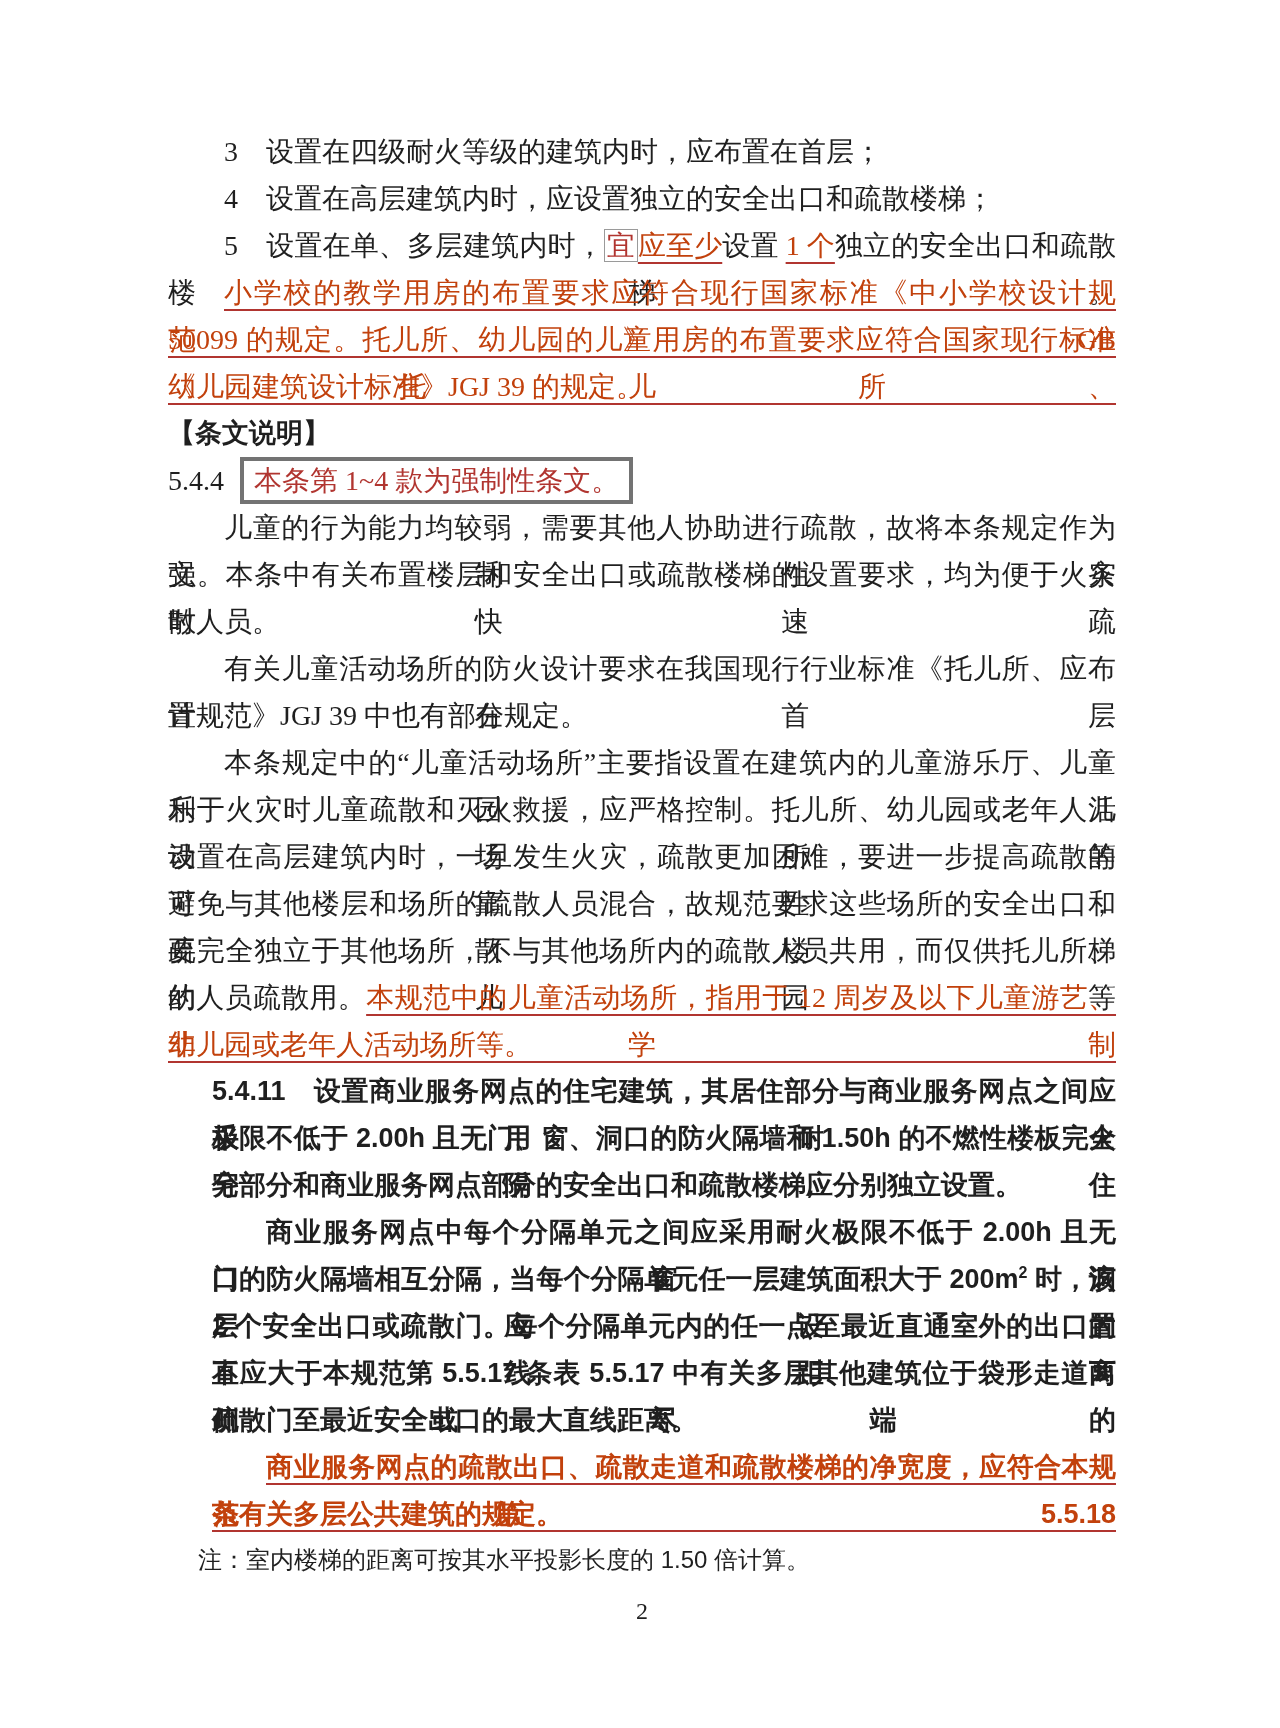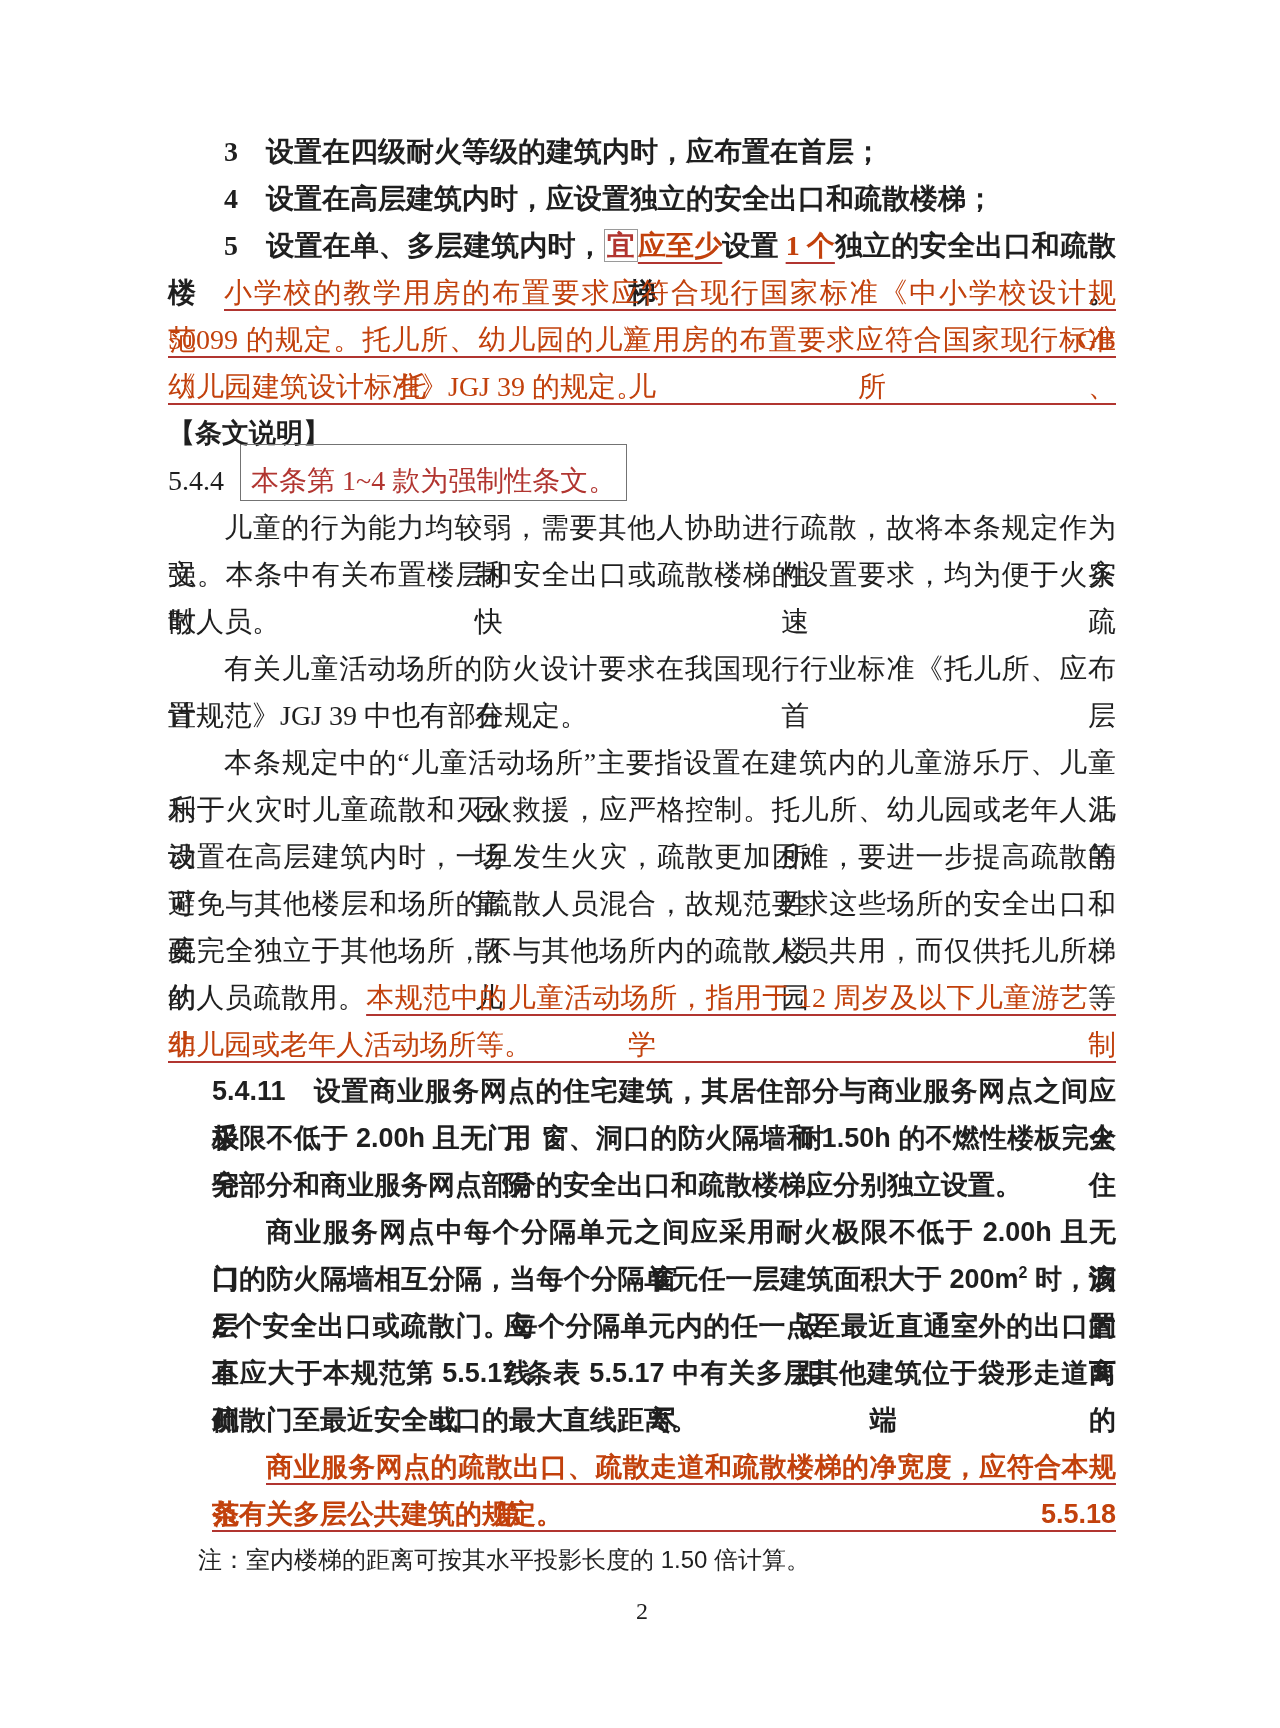--- a/index.html
+++ b/index.html
@@ -2,27 +2,27 @@
 <html><head>
 <meta charset="utf-8">
 <style>
   html,body{margin:0;padding:0;background:#ffffff;}
   body{width:1280px;height:1728px;font-family:"Liberation Serif","DejaVu Serif",serif;
        -webkit-font-smoothing:antialiased;}
   .page{box-sizing:border-box;width:1280px;height:1728px;padding:128px 164px 0 168px;}
   .ln{font-size:28px;line-height:47px;height:47px;color:#1f1f1f;text-align:left;white-space:normal;}
   .fj{text-align:justify;text-align-last:justify;}
   .ind{text-indent:2em;}
-  .item{font-weight:700;}
+  .item{font-weight:400;}
   .hei{font-weight:600;font-family:"Liberation Sans","DejaVu Sans",sans-serif;font-size:27px;}
   .bold{font-weight:700;font-family:"Liberation Sans","DejaVu Sans",sans-serif;font-size:27px;margin-left:44px;}
   .ru{color:#c2410c;text-decoration:underline;text-decoration-color:#b13530;
       text-underline-offset:7px;text-decoration-thickness:1.5px;}
   .boxp{color:#b13530;border:1px solid #9a9a9a;padding:0 2px;}
-  .cbox{color:#b13530;border:1px solid #737373;padding:20px 10px 4px;margin-left:16px;}
+  .cbox{color:#b13530;border:4px solid #737373;padding:4px 10px 4px;margin-left:16px;}
   .sup{font-size:16px;vertical-align:super;line-height:0;}
   .note{font-size:24px;line-height:44px;height:44px;padding-left:30px;
         font-family:"Liberation Sans","DejaVu Sans",sans-serif;font-weight:400;}
   .footer{text-align:center;font-size:24px;margin-top:16px;color:#1f1f1f;}
 </style>
 </head>
 <body>
 
 <div class="page">
 

